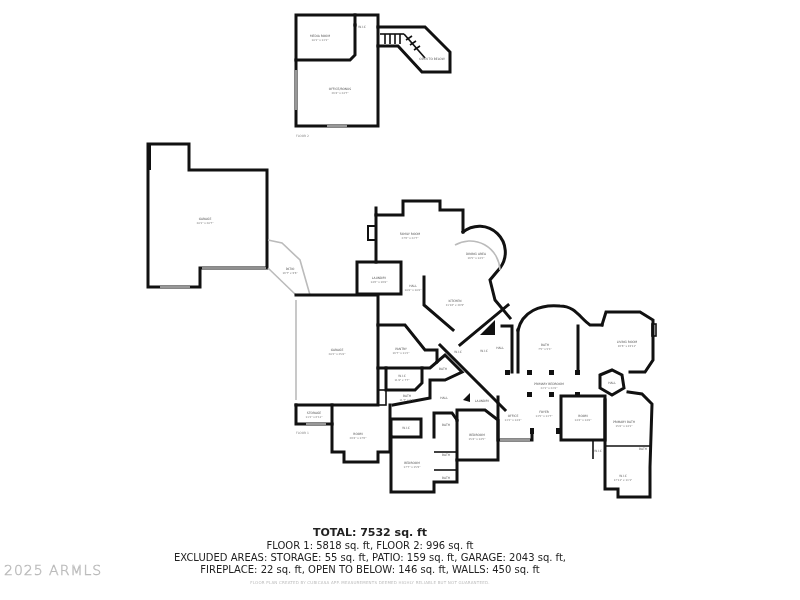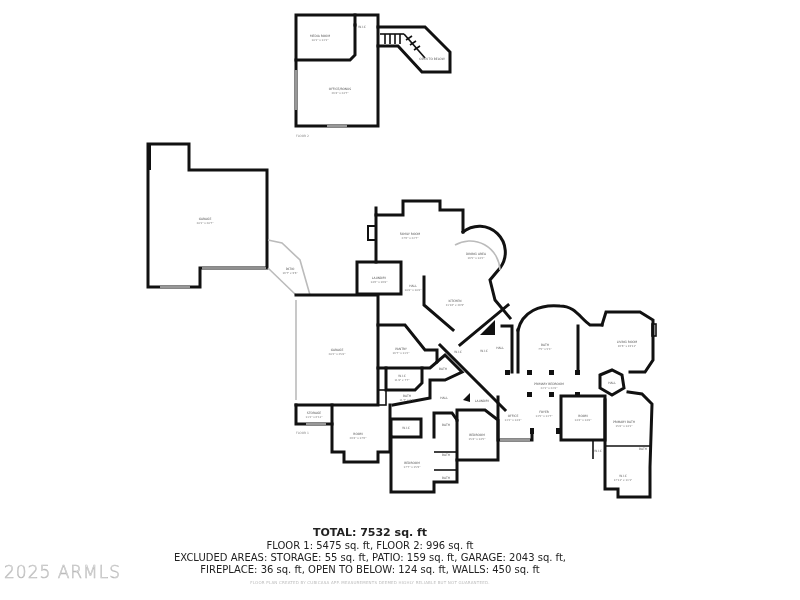--- a/index.html
+++ b/index.html
@@ -9,21 +9,21 @@
   .wt{stroke:#111;stroke-width:1.6;fill:none;}
   .win{stroke:#bbb;stroke-width:1.6;fill:none;}
   .lbl{font-family:"DejaVu Sans",sans-serif;font-size:3px;fill:#555;text-anchor:middle;}
   .dim{font-family:"DejaVu Sans",sans-serif;font-size:2.6px;fill:#777;text-anchor:middle;}
   .floorname{font-family:"DejaVu Sans",sans-serif;font-size:3px;fill:#888;}
   .summary{position:absolute;left:0;width:740px;text-align:center;color:#222;}
   .total{top:526px;font-weight:bold;font-size:11px;font-family:"DejaVu Sans",sans-serif;}
   .line{font-size:10px;font-family:"DejaVu Sans",sans-serif;}
   .l1{top:540px}.l2{top:552px}.l3{top:564px}
   .disclaimer{top:580px;font-size:4px;color:#bbb;font-family:"DejaVu Sans",sans-serif;letter-spacing:.2px;}
-  .watermark{position:absolute;left:4px;top:562px;font-size:17px;color:#fff;
+  .watermark{position:absolute;left:4px;top:562px;font-size:14px;color:#fff;
     -webkit-text-stroke:0.6px #bbb;font-family:"DejaVu Sans",sans-serif;letter-spacing:1px;font-weight:300;}
 </style>
 </head>
 <body>
 
 <svg class="plan" width="800" height="600" viewBox="0 0 800 600">
 
   <g>
     <polyline class="w" points="296,15 378,15 378,126 296,126 296,15"></polyline>
     <polyline class="w" points="296,60 350,60 355,55 355,25"></polyline>
@@ -179,17 +179,17 @@
     <line class="wt" x1="605" y1="446" x2="650" y2="446"></line>
     <line class="wt" x1="593" y1="440" x2="593" y2="459"></line>
     <text class="lbl" x="598" y="452">W.I.C</text>
     <text class="lbl" x="643" y="450">BATH</text>
     <text class="lbl" x="623" y="477">W.I.C</text>
     <text class="dim" x="623" y="481">17'11" x 13'1"</text>
   </g>
 </svg>
 
 <div class="summary total">TOTAL: 7532 sq. ft</div>
-<div class="summary line l1">FLOOR 1: 5475 sq. ft, FLOOR 2: 996 sq. ft</div>
+<div class="summary line l1">FLOOR 1: 5818 sq. ft, FLOOR 2: 996 sq. ft</div>
 <div class="summary line l2">EXCLUDED AREAS: STORAGE: 55 sq. ft, PATIO: 159 sq. ft, GARAGE: 2043 sq. ft,</div>
-<div class="summary line l3">FIREPLACE: 36 sq. ft, OPEN TO BELOW: 124 sq. ft, WALLS: 450 sq. ft</div>
+<div class="summary line l3">FIREPLACE: 22 sq. ft, OPEN TO BELOW: 146 sq. ft, WALLS: 450 sq. ft</div>
 <div class="summary disclaimer">FLOOR PLAN CREATED BY CUBICASA APP. MEASUREMENTS DEEMED HIGHLY RELIABLE BUT NOT GUARANTEED.</div>
 <div class="watermark">2025 ARMLS</div>
 
 </body></html>

